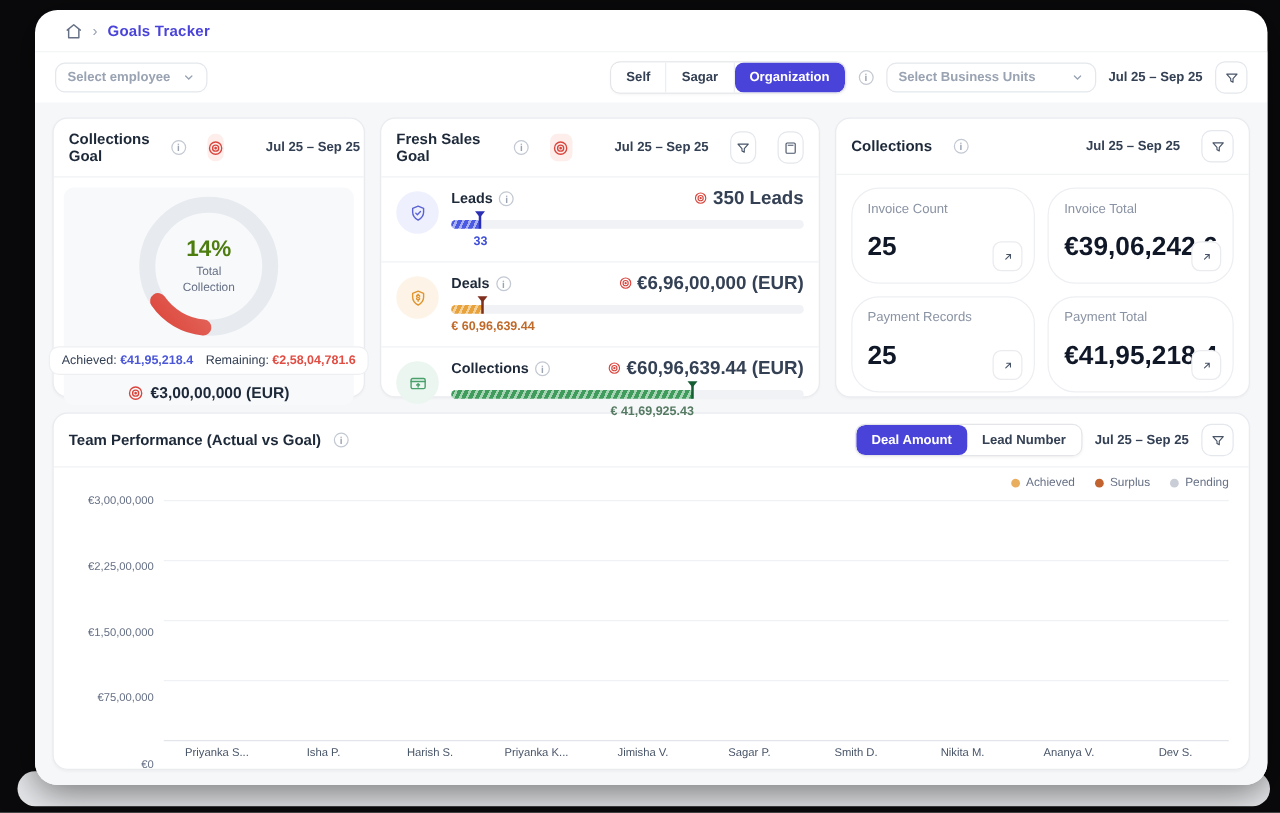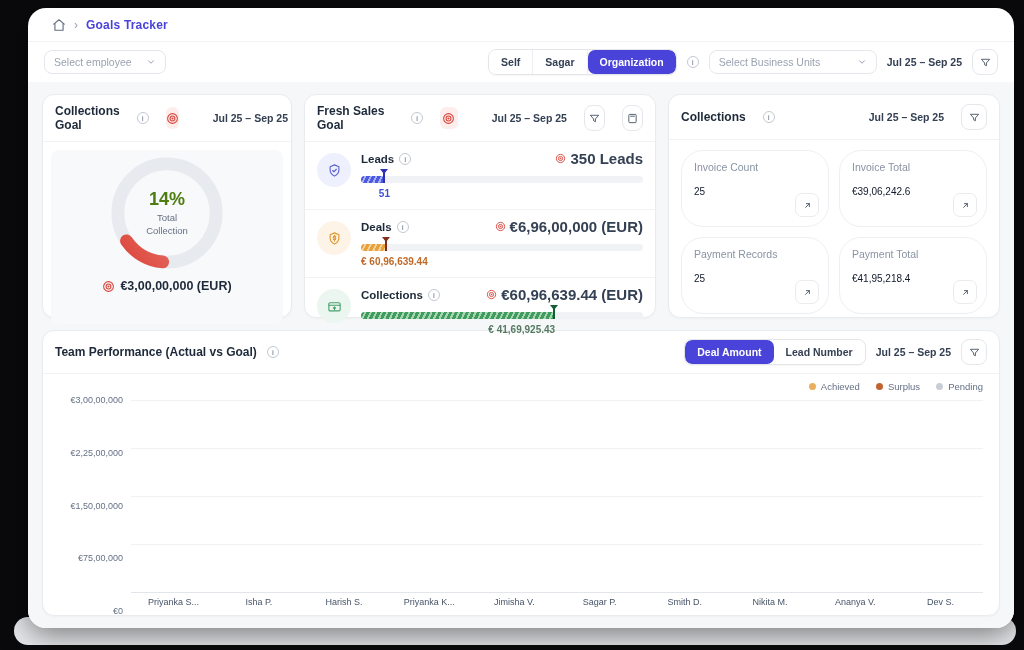--- a/index.html
+++ b/index.html
@@ -11,21 +11,21 @@
     background:#ffffff; border-radius:18px; overflow:hidden; box-shadow:0 6px 30px rgba(0,0,0,.5); }
 
   
   .breadcrumb-bar { height:34px; display:flex; align-items:center; gap:8px; padding:0 24px;
     border-bottom:1px solid #f0f2f4; }
   .crumb-title { font-size:12px; font-weight:700; color:#4a43d9; letter-spacing:.2px; }
   .crumb-sep { color:#98a2b3; font-size:12px; }
   .filter-bar { height:40px; display:flex; align-items:center; padding:0 16px; gap:10px; background:#fff; }
   .select-box { display:flex; align-items:center; justify-content:space-between; gap:8px;
     border:1px solid #e4e7ec; border-radius:8px; padding:5px 9px; background:#fff; cursor:pointer; }
-  .select-box .ph { font-size:10.5px; color:#9aa3b2; }
+  .select-box .ph { font-size:10.5px; color:#9aa3b2;font-weight:bold; }
   .spacer { flex:1; }
   .seg { display:flex; border:1px solid #e3e5e8; border-radius:8px; overflow:hidden; background:#fff;
     box-shadow:0 1px 2px rgba(16,24,40,.04); }
   .seg button { border:none; background:#fff; font-size:10.5px; font-weight:600; color:#344054;
     padding:6px 12px; cursor:pointer; font-family:inherit; }
   .seg button.active { background:#4a43d9; color:#fff; border-radius:7px; }
   .date-text { font-size:10.5px; font-weight:600; color:#344054; white-space:nowrap; }
   .icon-btn { width:26px; height:26px; border:1px solid #e4e7ec; border-radius:8px; background:#fff;
     display:flex; align-items:center; justify-content:center; cursor:pointer; }
   .info { width:12px; height:12px; border:1px solid #c3c9d2; border-radius:50%; color:#9aa3b2;
@@ -84,21 +84,21 @@
   .bar-value { font-size:10px; font-weight:700; margin-top:5px; position:relative; height:12px; }
   .row-leads .bar-value span { position:absolute; transform:translateX(-50%); color:#4150d8; }
   .row-deals .bar-value span { position:absolute; left:0; color:#c06a2a; }
   .row-collections .bar-value span { position:absolute; left:57%; transform:translateX(-50%); color:#557a62; }
 
   
   .col-card { flex:1; }
   .tiles { display:grid; grid-template-columns:1fr 1fr; gap:10px; padding:10px 12px; }
   .tile { border:1px solid #edeff2; border-radius:22px; padding:10px 12px 9px; position:relative; height:77px; }
   .tile-label { font-size:10.5px; color:#8a93a3; }
-  .tile-value { font-size:10px; font-weight:400; color:#101828; margin-top:13px; }
+  .tile-value { font-size:21px; font-weight:700; color:#101828; margin-top:13px; }
   .tile-link { position:absolute; right:9px; bottom:9px; width:24px; height:24px; border:1px solid #e9ebef;
     border-radius:7px; background:#fff; display:flex; align-items:center; justify-content:center; cursor:pointer; }
 
   
   .tp-card { flex:1; display:flex; flex-direction:column; }
   .tp-head { display:flex; align-items:center; gap:10px; padding:8px 12px; border-bottom:1px solid #f0f2f4; }
   .legend { display:flex; justify-content:flex-end; gap:16px; padding:7px 16px 2px; }
   .legend-item { display:flex; align-items:center; gap:5px; font-size:9.5px; color:#667085; }
   .legend-dot { width:7px; height:7px; border-radius:50%; }
   .chart-zone { flex:1; display:flex; padding:6px 16px 4px 10px; }
@@ -191,20 +191,26 @@
               </linearGradient>
                 </defs>
               <circle cx="60" cy="60" r="50" fill="none" stroke="#e7eaee" stroke-width="13"></circle>
               <circle id="donut-arc" cx="60" cy="60" r="50" fill="none" stroke="url(#redgrad)" stroke-width="13" stroke-linecap="round" transform="rotate(95 60 60)" stroke-dasharray="43.98229715025711 270.1769682087222"></circle>
             </svg>
             <div class="donut-center">
               <div class="donut-pct">14%</div>
               <div class="donut-label">Total Collection</div>
             </div>
           </div>
+          <div class="ach-pill">
+            <span><span>Achieved:</span>
+              <b class="blue">€41,95,218.4</b></span>
+            <span><span>Remaining:</span>
+              <b class="red">€2,58,04,781.6</b></span>
+          </div>
           <div class="goal-line">
             <svg width="13" height="13" viewBox="0 0 24 24" fill="none" stroke="#d9453d" stroke-width="2">
                 <circle cx="12" cy="12" r="9"></circle>
                 <circle cx="12" cy="12" r="4.5"></circle>
                 <circle cx="12" cy="12" r="1" fill="#d9453d"></circle>
               </svg>
             <span class="amt">€3,00,00,000 (EUR)</span>
           </div>
         </div>
       </div>
@@ -254,21 +260,21 @@
                     <circle cx="12" cy="12" r="1" fill="#d9453d"></circle>
                   </svg>
                 <span>350 Leads</span>
               </span>
             </div>
             <div class="bar-wrap">
               <div class="bar-fill" style="width: 8.3%;"></div>
               <div class="bar-marker" style="left: 8.3%;"></div>
             </div>
             <div class="bar-value">
-                <span style="left: 8.3%;">51</span>
+                <span style="left: 8.3%;">33</span>
               </div>
           </div>
         </div>
 
         <div class="fs-row row-deals">
           <div class="fs-badge orange">
             <svg width="15" height="15" viewBox="0 0 24 24" fill="none" stroke="#e0952f" stroke-width="1.8" stroke-linecap="round" stroke-linejoin="round">
                 <path d="M12 3l7 3v5c0 5-3.5 8-7 10-3.5-2-7-5-7-10V6l7-3z"></path>
                 <path d="M14 9.5c0-1-1-1.5-2-1.5s-2 .5-2 1.5 1 1.3 2 1.5 2 .5 2 1.5-1 1.5-2 1.5-2-.5-2-1.5"></path>
                 <path d="M12 7v1M12 15v1"></path>

